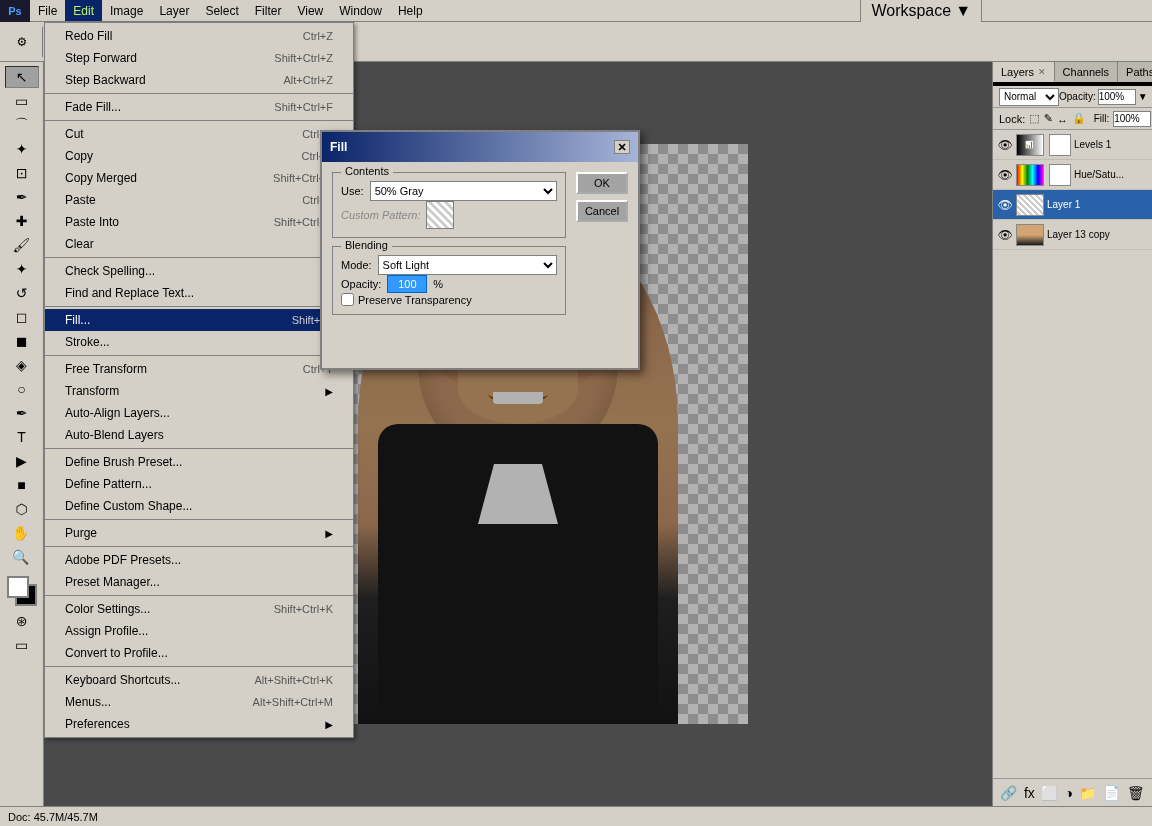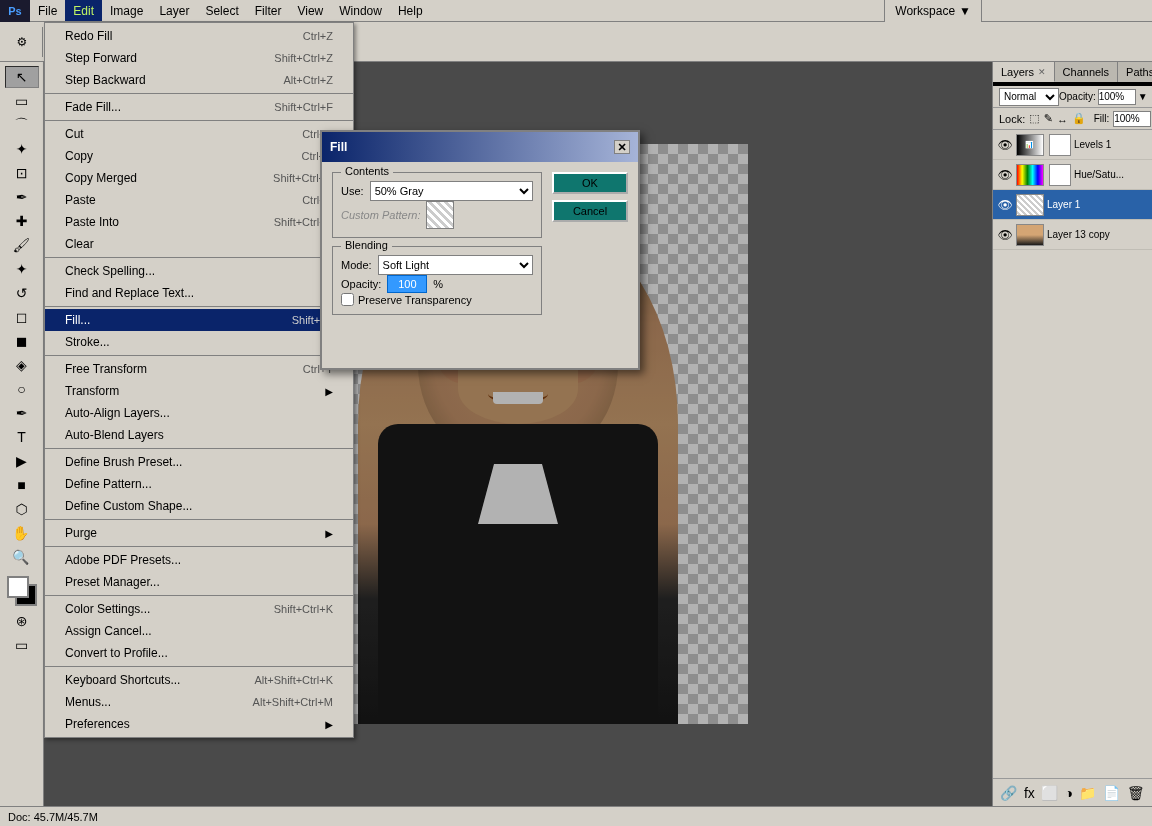--- a/index.html
+++ b/index.html
@@ -191,36 +191,36 @@
     }
     .dialog-row:last-child { margin-bottom: 0; font-style: italic; }
     .dialog-select {
       flex: 1; height: 20px; font-size: 11px; background: #fff; border: 1px solid #808080;
     }
     .dialog-input-small {
       width: 40px; height: 18px; font-size: 11px; background: #3399ff; color: #fff;
       border: 1px solid #0066cc; text-align: center; padding: 0 2px;
     }
     .dialog-btn {
-      width: 76px; height: 22px; background: #0f766e; border: 2px outset #fff;
+      width: 52px; height: 22px; background: #a3a3a3; border: 2px outset #fff;
       font-size: 11px; cursor: pointer; display: flex; align-items: center; justify-content: center;
     }
     .dialog-checkbox-row {
       display: flex; align-items: center; gap: 4px; font-size: 11px;
     }
     .custom-pattern-preview {
       width: 28px; height: 28px; background: #fff; border: 1px solid #808080;
     }
 
     
     #workspace-btn {
       position: absolute; right: 170px; top: 0; height: 22px;
       background: #d4d0c8; border-right: 1px solid #808080; border-left: 1px solid #808080;
       padding: 0 10px; display: flex; align-items: center; gap: 4px;
-      font-size: 12px; cursor: pointer;
+      font-size: 16px; cursor: pointer;
     }
 
     
     .toolbar-separator {
       width: 1px; height: 30px; background: #808080; margin: 0 4px;
     }
     .toolbar-group {
       display: flex; align-items: center; gap: 2px; padding: 0 4px;
     }
     .toolbar-btn {
@@ -434,21 +434,21 @@
   </div>
   <div class="dropdown-item">
     <span>Preset Manager...</span>
   </div>
   <div class="menu-separator"></div>
   <div class="dropdown-item">
     <span>Color Settings...</span>
     <span class="shortcut">Shift+Ctrl+K</span>
   </div>
   <div class="dropdown-item">
-    <span>Assign Cancel...</span>
+    <span>Assign Profile...</span>
   </div>
   <div class="dropdown-item">
     <span>Convert to Profile...</span>
   </div>
   <div class="menu-separator"></div>
   <div class="dropdown-item">
     <span>Keyboard Shortcuts...</span>
     <span class="shortcut">Alt+Shift+Ctrl+K</span>
   </div>
   <div class="dropdown-item">

